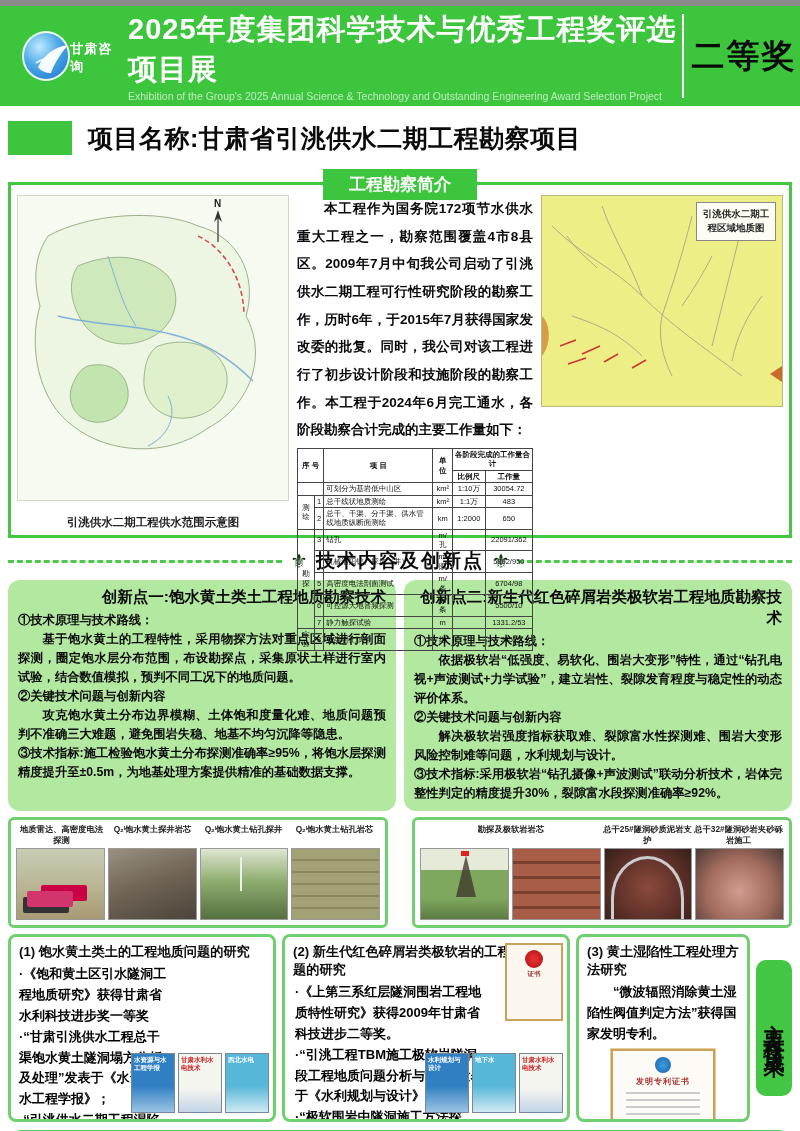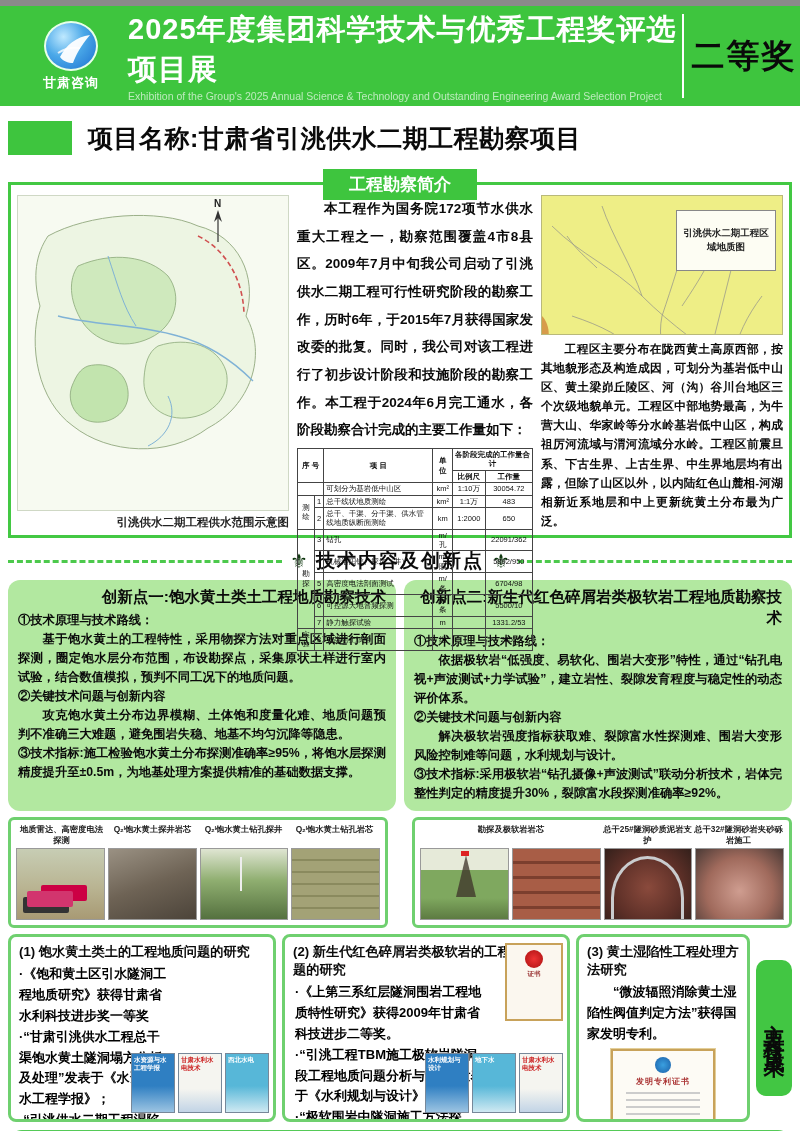--- a/index.html
+++ b/index.html
@@ -3,50 +3,50 @@
 <meta charset="utf-8">
 <style>
   * { margin:0; padding:0; box-sizing:border-box; }
   html,body { background:#fff; }
   body { width:800px; font-family:"Liberation Sans", sans-serif; }
   .page { position:relative; width:800px; height:1131px; background:#fff; overflow:hidden; }
 
   
   .topstrip { height:6px; background:#8a8a8a; }
   header { height:100px; background:#3ec53e; display:flex; align-items:center; position:relative; }
-  .logo-wrap { width:120px; display:flex; flex-direction:column; align-items:center; padding-left:22px; }
+  .logo-wrap { width:120px; display:flex; flex-direction:row; align-items:center; padding-left:22px; }
   .logo-circle { width:54px; height:50px; border-radius:50%; background:radial-gradient(circle at 35% 30%, #bfe9ff 0%, #4aa8e8 45%, #1c6fd0 100%); border:2px solid #e8ffe8; position:relative; overflow:hidden; }
   .logo-circle svg { position:absolute; left:0; top:0; }
   .logo-text { color:#fff; font-weight:bold; font-size:13px; margin-top:3px; letter-spacing:1px; }
   .header-center { flex:1; padding-left:8px; }
   .header-title { color:#fff; font-weight:bold; font-size:29px; letter-spacing:1px; }
   .header-sub { color:rgba(255,255,255,0.65); font-size:10.5px; margin-top:0; }
   .header-divider { width:2px; height:84px; background:#fff; margin:0 4px; }
   .award { width:112px; text-align:center; color:#0a0a0a; font-weight:bold; font-size:33px; letter-spacing:2px; }
 
   
   .project-title-row { display:flex; align-items:center; margin:12px 8px 4px 8px; height:40px; }
   .title-block { width:64px; height:34px; background:#3ec53e; margin-right:16px; }
   .project-title-row h1 { font-size:25px; color:#0a0a0a; letter-spacing:0.5px; }
 
   
   .overview { position:relative; margin:24px 8px 0 8px; border:3px solid #43c843; height:356px; }
   .overview-badge { position:absolute; top:-16px; left:50%; transform:translateX(-50%); background:#3ec53e; color:#fff; font-weight:bold; font-size:17px; padding:4px 26px; white-space:nowrap; }
   .overview-cols { display:flex; height:100%; padding:10px 6px 4px 6px; gap:8px; }
   .col-left { width:272px; display:flex; flex-direction:column; }
   .map-area { flex:1; background:#f7faf1; border:1px solid #cfd8c5; position:relative; overflow:hidden; }
-  .map-caption { text-align:right; font-size:11.5px; font-weight:bold; color:#222; padding:4px 0 1px 0; }
+  .map-caption { text-align:center; font-size:11.5px; font-weight:bold; color:#222; padding:14px 0 1px 0; }
   .col-mid { width:262px; display:flex; flex-direction:column; }
   .intro { font-size:13.5px; font-weight:bold; color:#0a0a0a; line-height:2.05; text-indent:2em; text-align:justify; }
   .workload { width:100%; border-collapse:collapse; margin-top:4px; font-size:7.5px; color:#111; }
   .workload th, .workload td { border:1px solid #444; padding:1px 2px; text-align:center; vertical-align:middle; line-height:1.25; }
   .workload .item-cell { text-align:left; }
   .col-right { flex:1; display:flex; flex-direction:column; }
   .geo-map { height:212px; background:#eeee86; border:1px solid #b9b97a; position:relative; overflow:hidden; }
-  .geo-label { position:absolute; top:14px; right:6px; width:100px; background:#fdfdf3; border:1px solid #888; font-size:9.5px; font-weight:bold; text-align:center; padding:15px 3px; line-height:1.5; color:#222; }
+  .geo-label { position:absolute; top:6px; right:6px; width:80px; background:#fdfdf3; border:1px solid #888; font-size:9.5px; font-weight:bold; text-align:center; padding:4px 3px; line-height:1.5; color:#222; }
   .geo-text { font-size:11.8px; font-weight:bold; color:#0a0a0a; line-height:1.62; text-align:justify; margin-top:5px; text-indent:2em; }
 
   
   .tech-header { display:flex; align-items:center; margin:10px 8px 6px 8px; gap:8px; }
   .tech-dash { flex:1; border-top:3px dashed #4cc94c; height:0; }
   .tech-orn { font-size:20px; color:#123a12; }
   .tech-title { font-size:19px; font-weight:bold; color:#0a0a0a; letter-spacing:2px; }
 
   
   .innov-row { display:flex; gap:8px; margin:0 8px; }
@@ -266,21 +266,20 @@
                 <path d="M40 158 L58 150"></path>
                 <path d="M26 168 L44 162"></path>
               <path d="M62 166 L76 158"></path>
                 <path d="M90 172 L104 164"></path>
             </g>
             <path d="M0 120 C10 130, 8 150, 0 160 Z" fill="#d79b4a"></path>
             <path d="M228 178 L240 170 L240 186 Z" fill="#c96a2a"></path>
           </svg>
           <div class="geo-label">引洮供水二期工程区域地质图</div>
         </div>
-        <p class="geo-text">工程区主要分布在陇西黄土高原西部，按其地貌形态及构造成因，可划分为基岩低中山区、黄土梁峁丘陵区、河（沟）谷川台地区三个次级地貌单元。工程区中部地势最高，为牛营大山、华家岭等分水岭基岩低中山区，构成祖厉河流域与渭河流域分水岭。工程区前震旦系、下古生界、上古生界、中生界地层均有出露，但除了山区以外，以内陆红色山麓相-河湖相新近系地层和中上更新统黄土分布最为广泛。</p>
       </div>
 
     </div>
   </section>
 
   <div class="tech-header">
     <span class="tech-dash"></span>
     <span class="tech-orn">⚜</span>
     <span class="tech-title">技术内容及创新点</span>
     <span class="tech-orn">⚜</span>

